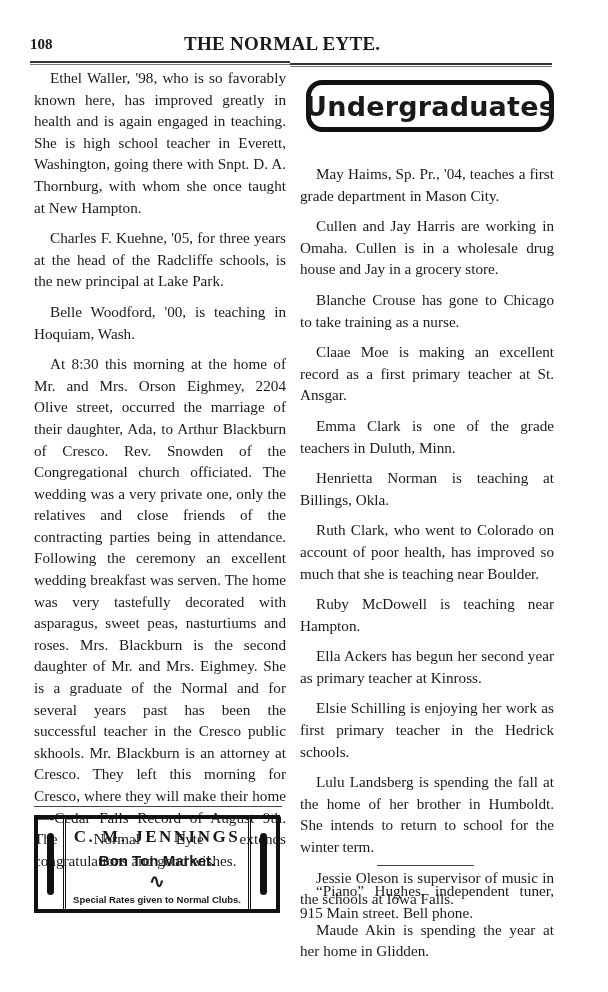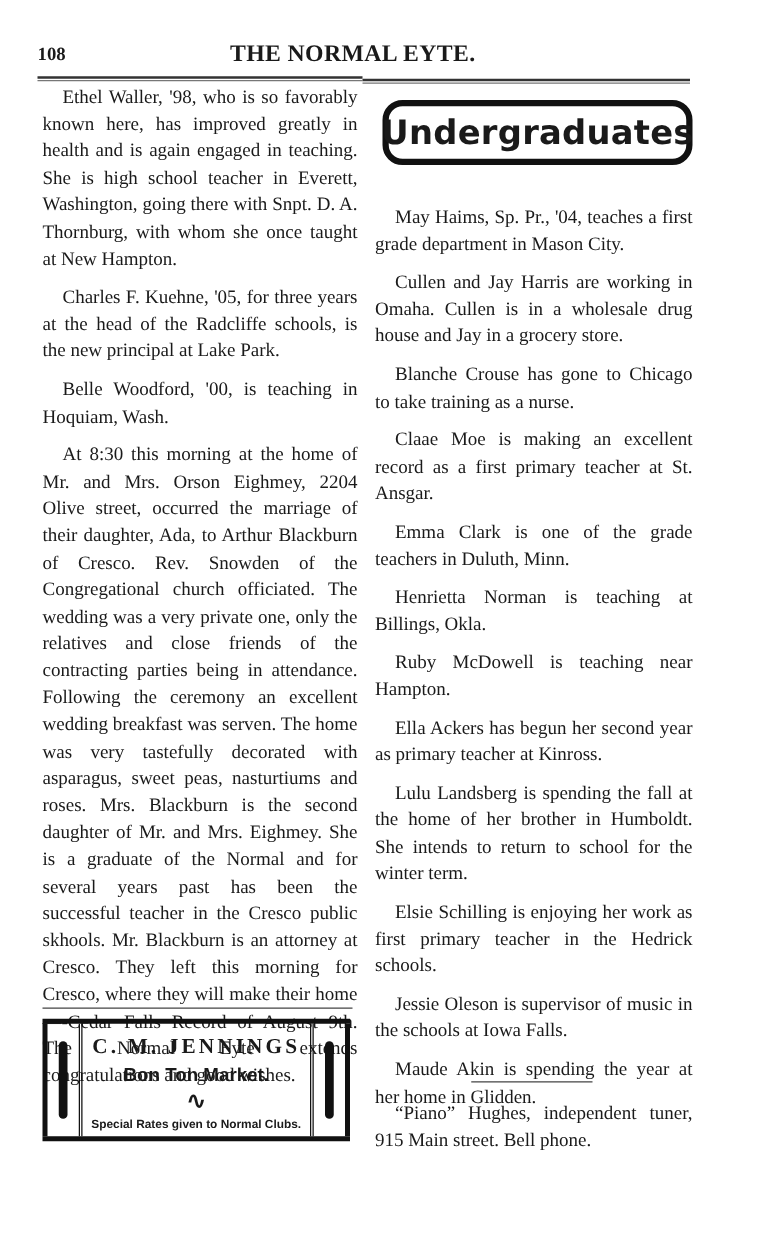--- a/index.html
+++ b/index.html
@@ -74,24 +74,25 @@
   <span class="banner-title">Undergraduates</span>
 </div>
 
 <div class="col col-right">
   <p class="para">May Haims, Sp. Pr., '04, teaches a first grade department in Mason City.</p>
   <p class="para">Cullen and Jay Harris are working in Omaha. Cullen is in a wholesale drug house and Jay in a grocery store.</p>
   <p class="para">Blanche Crouse has gone to Chicago to take training as a nurse.</p>
   <p class="para">Claae Moe is making an excellent record as a first primary teacher at St. Ansgar.</p>
   <p class="para">Emma Clark is one of the grade teachers in Duluth, Minn.</p>
   <p class="para">Henrietta Norman is teaching at Billings, Okla.</p>
+  <p class="para">Ruth Clark, who went to Colorado on account of poor health, has improv­ed so much that she is teaching near Boulder.</p>
   <p class="para">Ruby McDowell is teaching near Hampton.</p>
   <p class="para">Ella Ackers has begun her second year as primary teacher at Kinross.</p>
+  <p class="para">Elsie Schilling is enjoying her work as first primary teacher in the Hed­rick schools.</p>
   <p class="para">Lulu Landsberg is spending the fall at the home of her brother in Hum­boldt. She intends to return to school for the winter term.</p>
-  <p class="para">Elsie Schilling is enjoying her work as first primary teacher in the Hed­rick schools.</p>
   <p class="para">Jessie Oleson is supervisor of music in the schools at Iowa Falls.</p>
   <p class="para">Maude Akin is spending the year at her home in Glidden.</p>
 </div>
 
 <div class="short-rule"></div>
 
 <div class="col" style="left:300px; top:880px; width:254px;">
   <p class="para">“Piano” Hughes, independent tun­er, 915 Main street. Bell phone.</p>
 </div>
 

